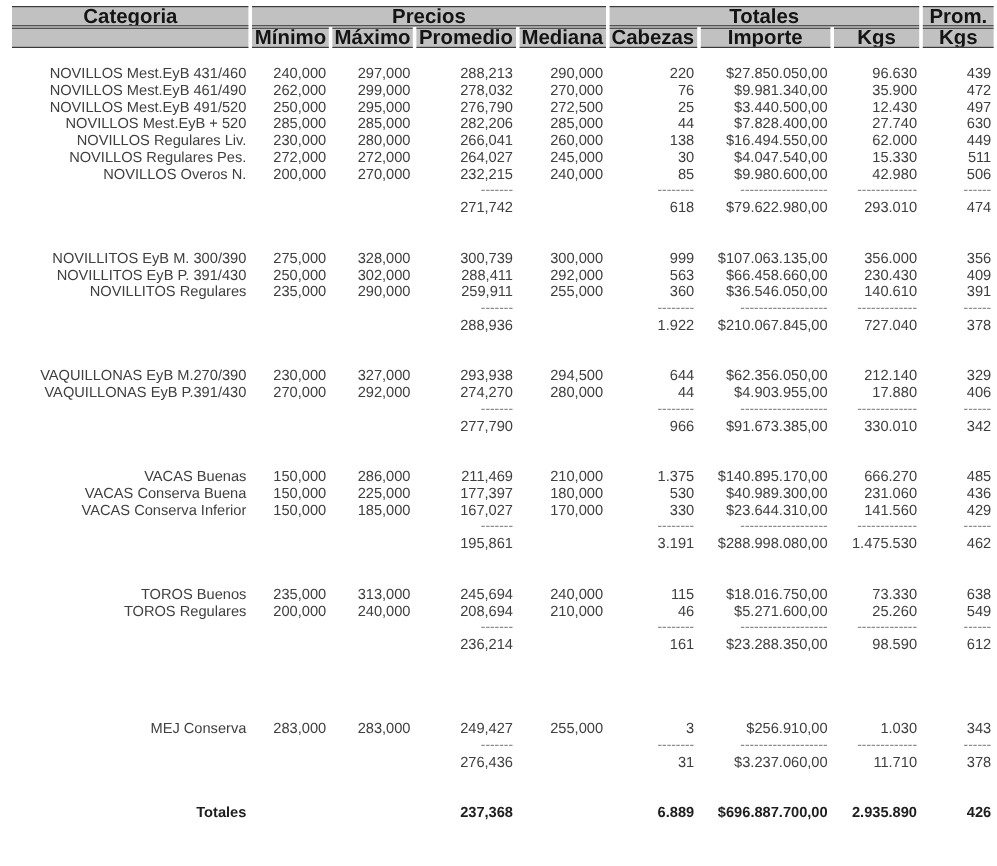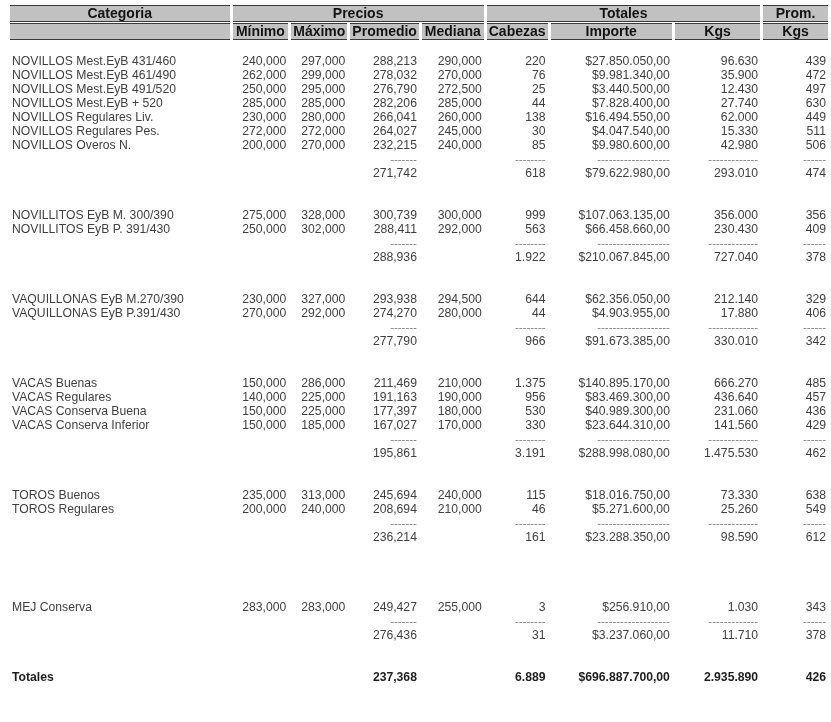--- a/index.html
+++ b/index.html
@@ -10,36 +10,36 @@
   table{
     border-collapse:separate;
     border-spacing:3px 1px;
     table-layout:fixed;
     margin:4px 0 0 7px;
   }
   th.h{
     background:#c1c1c1;
     color:#141414;
     font-weight:bold;
-    font-size:14px;
+    font-size:17px;
     text-align:center;
     border-top:1px solid #3a3a3a;
     border-bottom:1px solid #3a3a3a;
     height:15px;line-height:15px;
     padding:0 2px;
     white-space:nowrap;overflow:hidden;
   }
   td{
     font-size:12.2px;
     color:#3f3f3f;
     height:13px;line-height:13px;
     padding:0 2px;
     white-space:nowrap;overflow:hidden;
   }
-  td.cat{text-align:left;}
+  td.cat{text-align:right;}
   td.num{text-align:right;}
   td.dash{color:#7d7d7d;font-size:11.5px;}
   tr.blank td{height:13px;}
   tr.total td{font-weight:bold;color:#1e1e1e;}
 </style>
 </head>
 <body>
 
 <div>
   <table>
@@ -198,20 +198,31 @@
           <td class="num">250,000</td>
           <td class="num">302,000</td>
           <td class="num">288,411</td>
           <td class="num">292,000</td>
           <td class="num">563</td>
           <td class="num">$66.458.660,00</td>
           <td class="num">230.430</td>
           <td class="num">409</td>
         </tr>
         <tr>
+          <td class="cat">NOVILLITOS Regulares</td>
+          <td class="num">235,000</td>
+          <td class="num">290,000</td>
+          <td class="num">259,911</td>
+          <td class="num">255,000</td>
+          <td class="num">360</td>
+          <td class="num">$36.546.050,00</td>
+          <td class="num">140.610</td>
+          <td class="num">391</td>
+        </tr>
+        <tr>
           <td class="cat"></td>
           <td class="num"></td>
           <td class="num"></td>
           <td class="num dash">-------</td>
           <td class="num"></td>
           <td class="num dash">--------</td>
           <td class="num dash">-------------------</td>
           <td class="num dash">-------------</td>
           <td class="num dash">------</td>
         </tr>
@@ -287,31 +298,20 @@
           <td class="num">150,000</td>
           <td class="num">286,000</td>
           <td class="num">211,469</td>
           <td class="num">210,000</td>
           <td class="num">1.375</td>
           <td class="num">$140.895.170,00</td>
           <td class="num">666.270</td>
           <td class="num">485</td>
         </tr>
         <tr>
-          <td class="cat">VACAS Regulares</td>
-          <td class="num">140,000</td>
-          <td class="num">225,000</td>
-          <td class="num">191,163</td>
-          <td class="num">190,000</td>
-          <td class="num">956</td>
-          <td class="num">$83.469.300,00</td>
-          <td class="num">436.640</td>
-          <td class="num">457</td>
-        </tr>
-        <tr>
           <td class="cat">VACAS Conserva Buena</td>
           <td class="num">150,000</td>
           <td class="num">225,000</td>
           <td class="num">177,397</td>
           <td class="num">180,000</td>
           <td class="num">530</td>
           <td class="num">$40.989.300,00</td>
           <td class="num">231.060</td>
           <td class="num">436</td>
         </tr>

